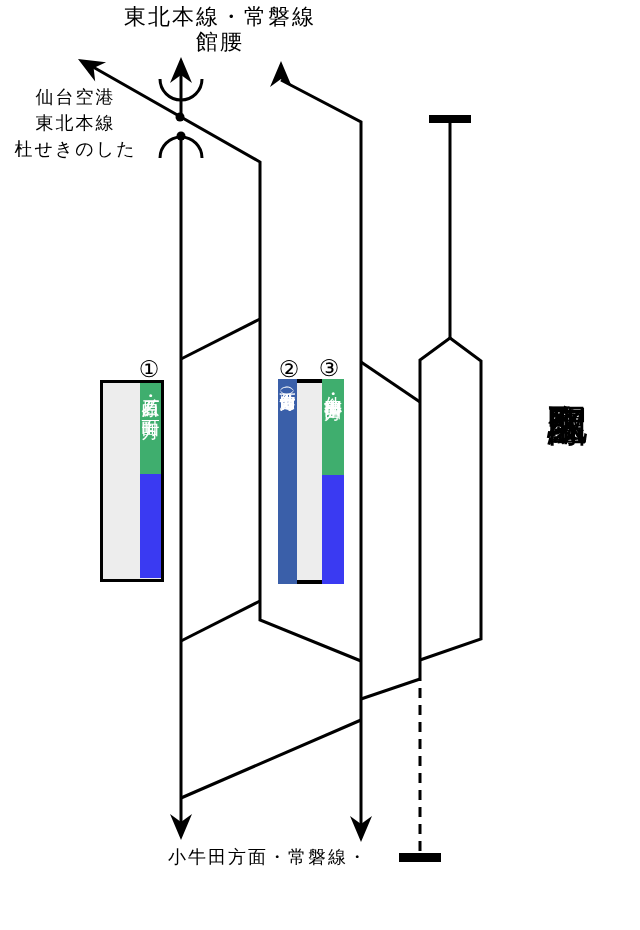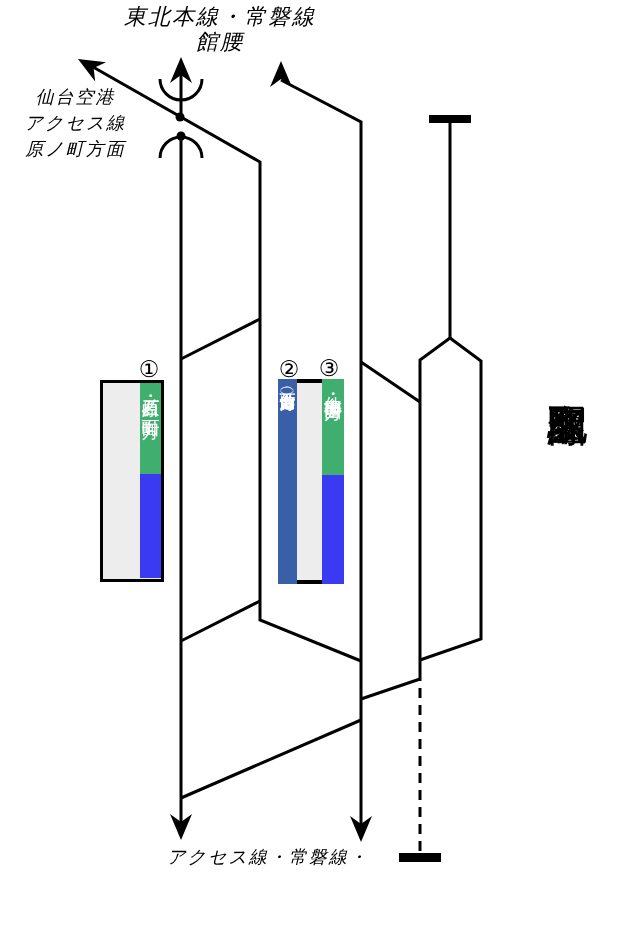--- a/index.html
+++ b/index.html
@@ -2,21 +2,21 @@
 <html><head>
 <meta charset="utf-8">
 <style>
   html,body{margin:0;padding:0;background:#fff;}
   #stage{
     position:relative;width:640px;height:930px;background:#ffffff;overflow:hidden;
     font-family:"Liberation Sans",sans-serif;color:#000;
   }
   #tracks{position:absolute;left:0;top:0;}
   .lbl{position:absolute;text-align:center;line-height:26px;font-size:18px;letter-spacing:2px;white-space:nowrap;}
-  .lbl .ln{white-space:nowrap;font-style:italic;}
+  .lbl .ln{white-space:nowrap;}
   #top-label{left:95px;top:4px;width:250px;font-size:22px;line-height:25px;}
   #left-label{left:0;top:84px;width:151px;}
   #bottom-label{left:146px;top:844px;width:244px;}
   #diagram-title{
     position:absolute;left:546px;top:373px;height:260px;
     writing-mode:vertical-rl;font-size:40px;letter-spacing:1px;line-height:44px;
   }
   .pnum{position:absolute;width:26px;text-align:center;font-size:23px;line-height:24px;}
   .platform{position:absolute;background:#EDEDED;box-sizing:border-box;}
   #platform-1{left:100px;top:380px;width:64px;height:202px;border:3px solid #000;}
@@ -106,23 +106,23 @@
   <div class="pnum" style="left:276px;top:357px;">②</div>
   <div class="pnum" style="left:316px;top:356px;">③</div>
 
   <div class="lbl" id="top-label">
     <div class="ln">東北本線・常磐線</div>
     <div class="ln">館腰</div>
   </div>
 
   <div class="lbl" id="left-label">
     <div class="ln">仙台空港</div>
-    <div class="ln">アクセス線</div>
-    <div class="ln">原ノ町方面</div>
+    <div class="ln">東北本線</div>
+    <div class="ln">杜せきのした</div>
   </div>
 
   <div class="lbl" id="bottom-label">
-    <div class="ln">アクセス線・常磐線・</div>
+    <div class="ln">小牛田方面・常磐線・</div>
   </div>
 
   <div id="diagram-title">名取駅配線図</div>
 
 </div>
 
 </body></html>

